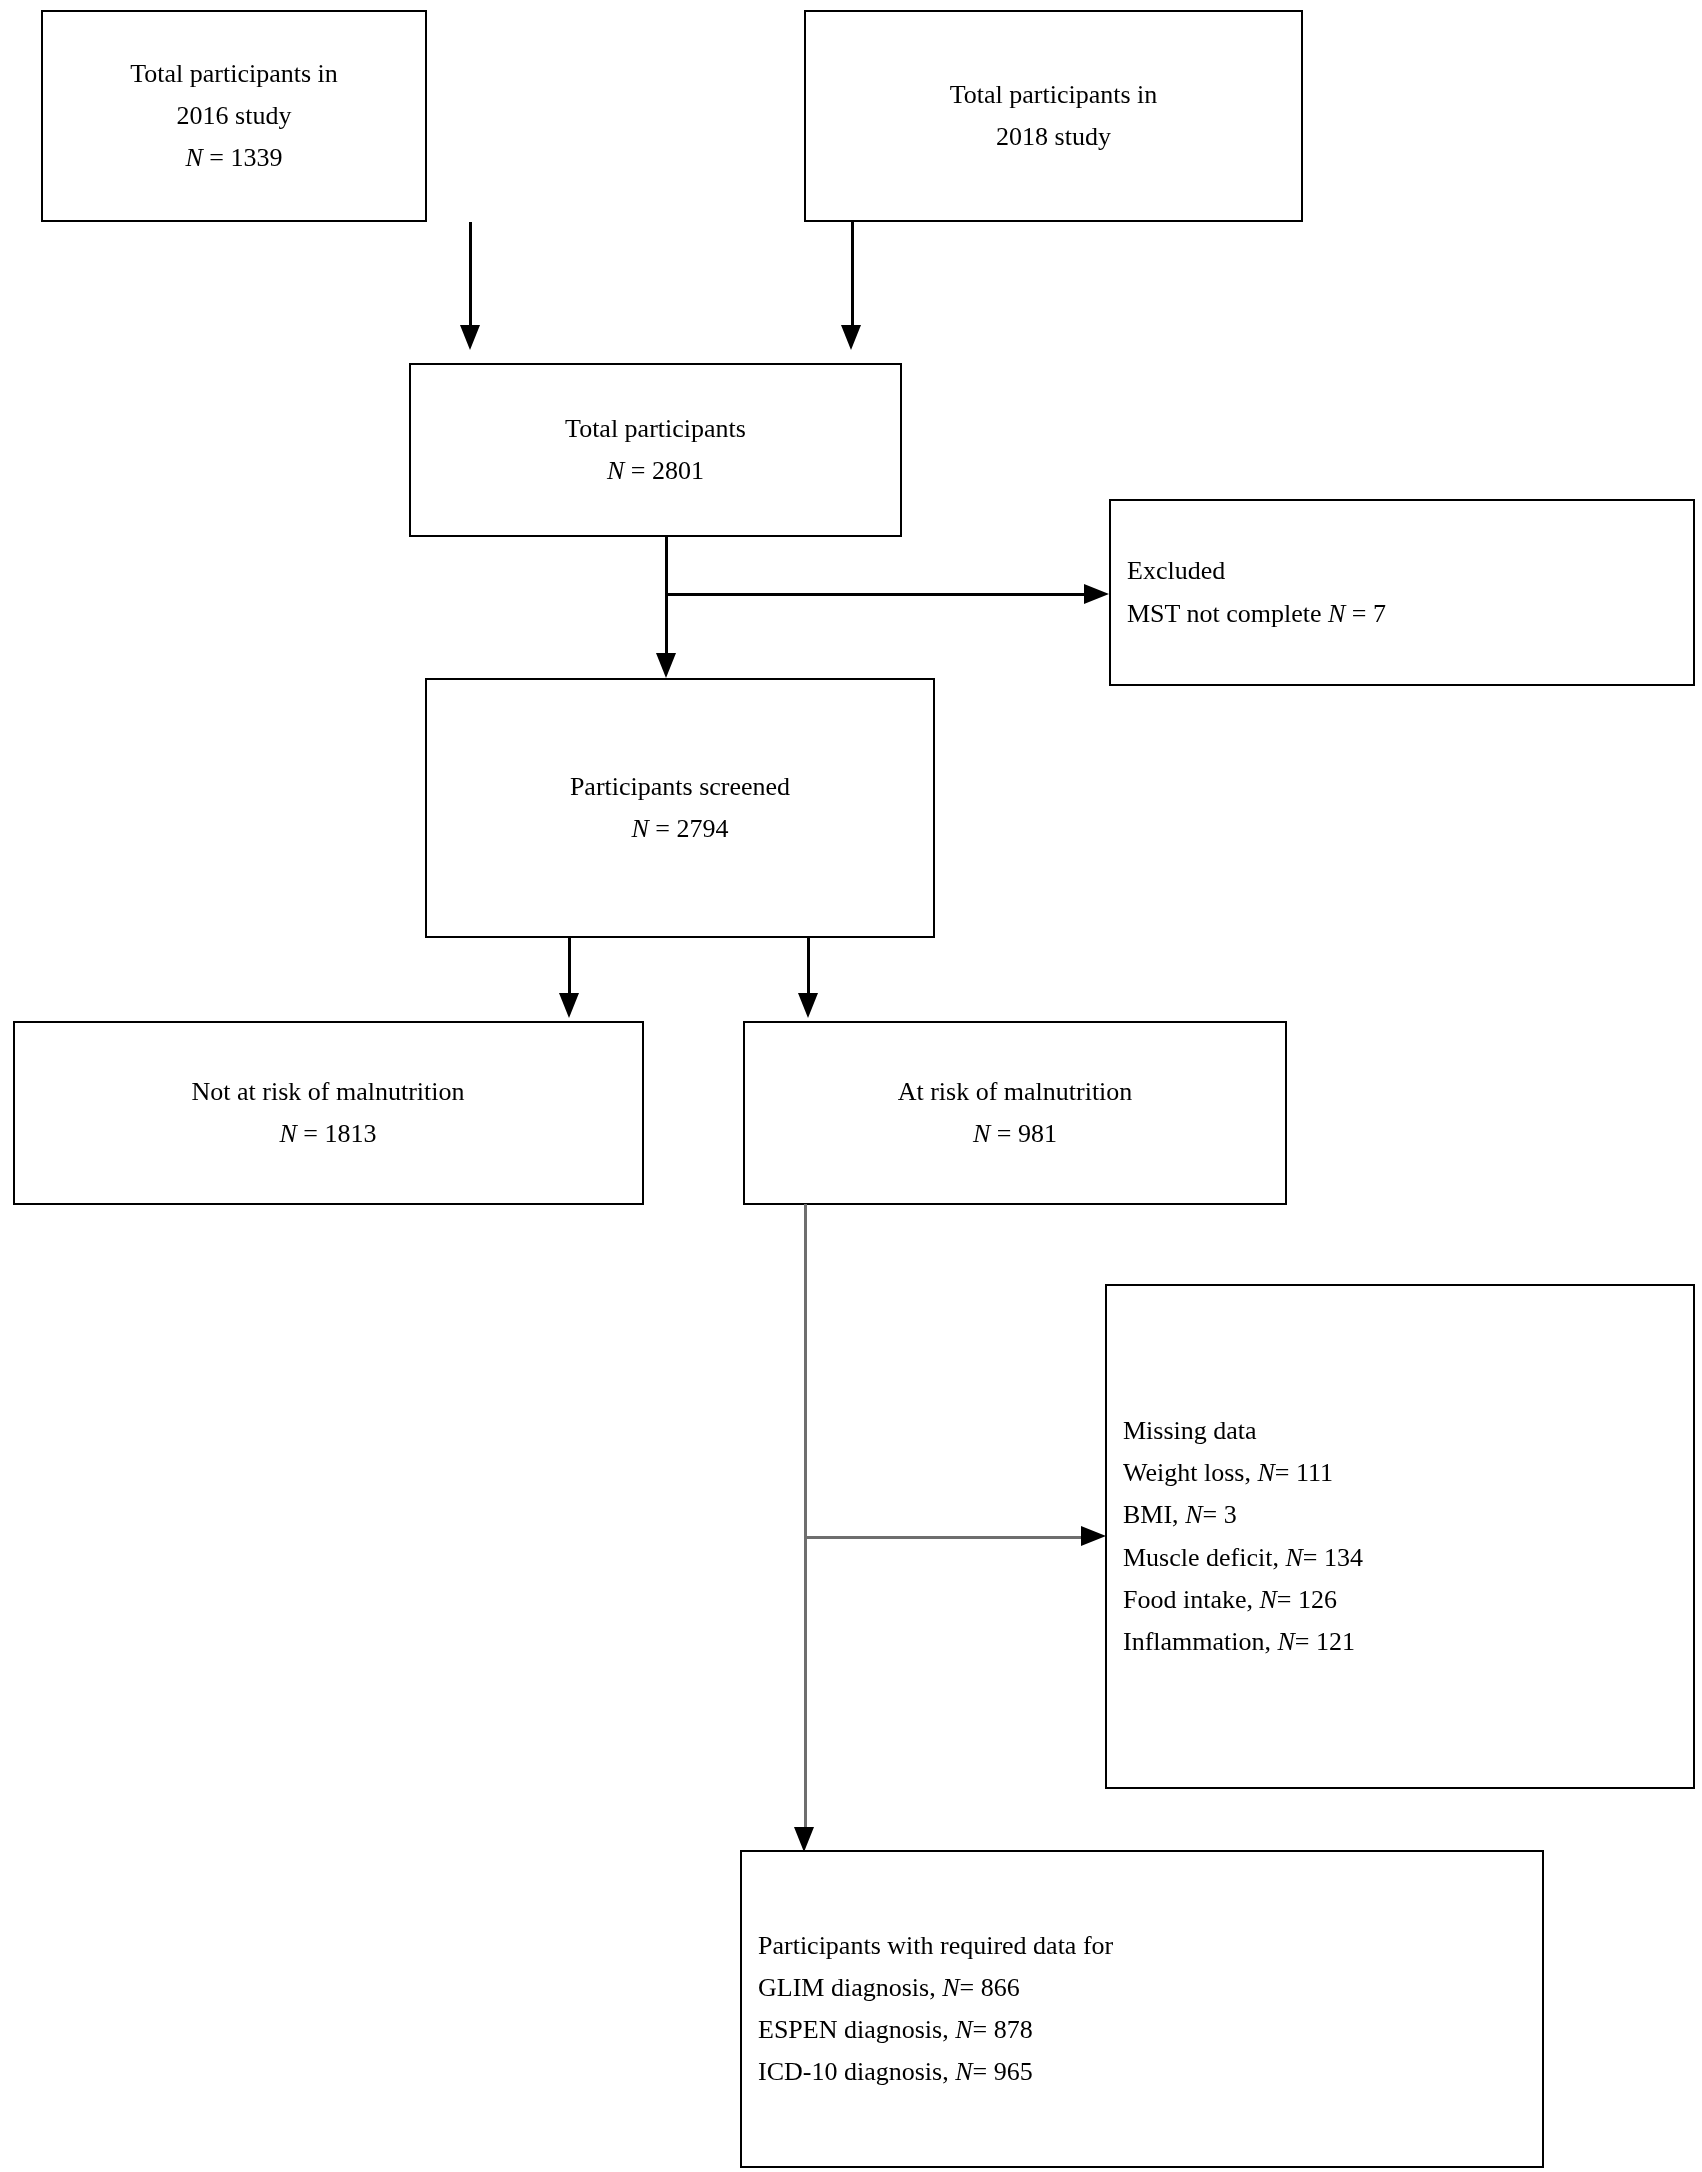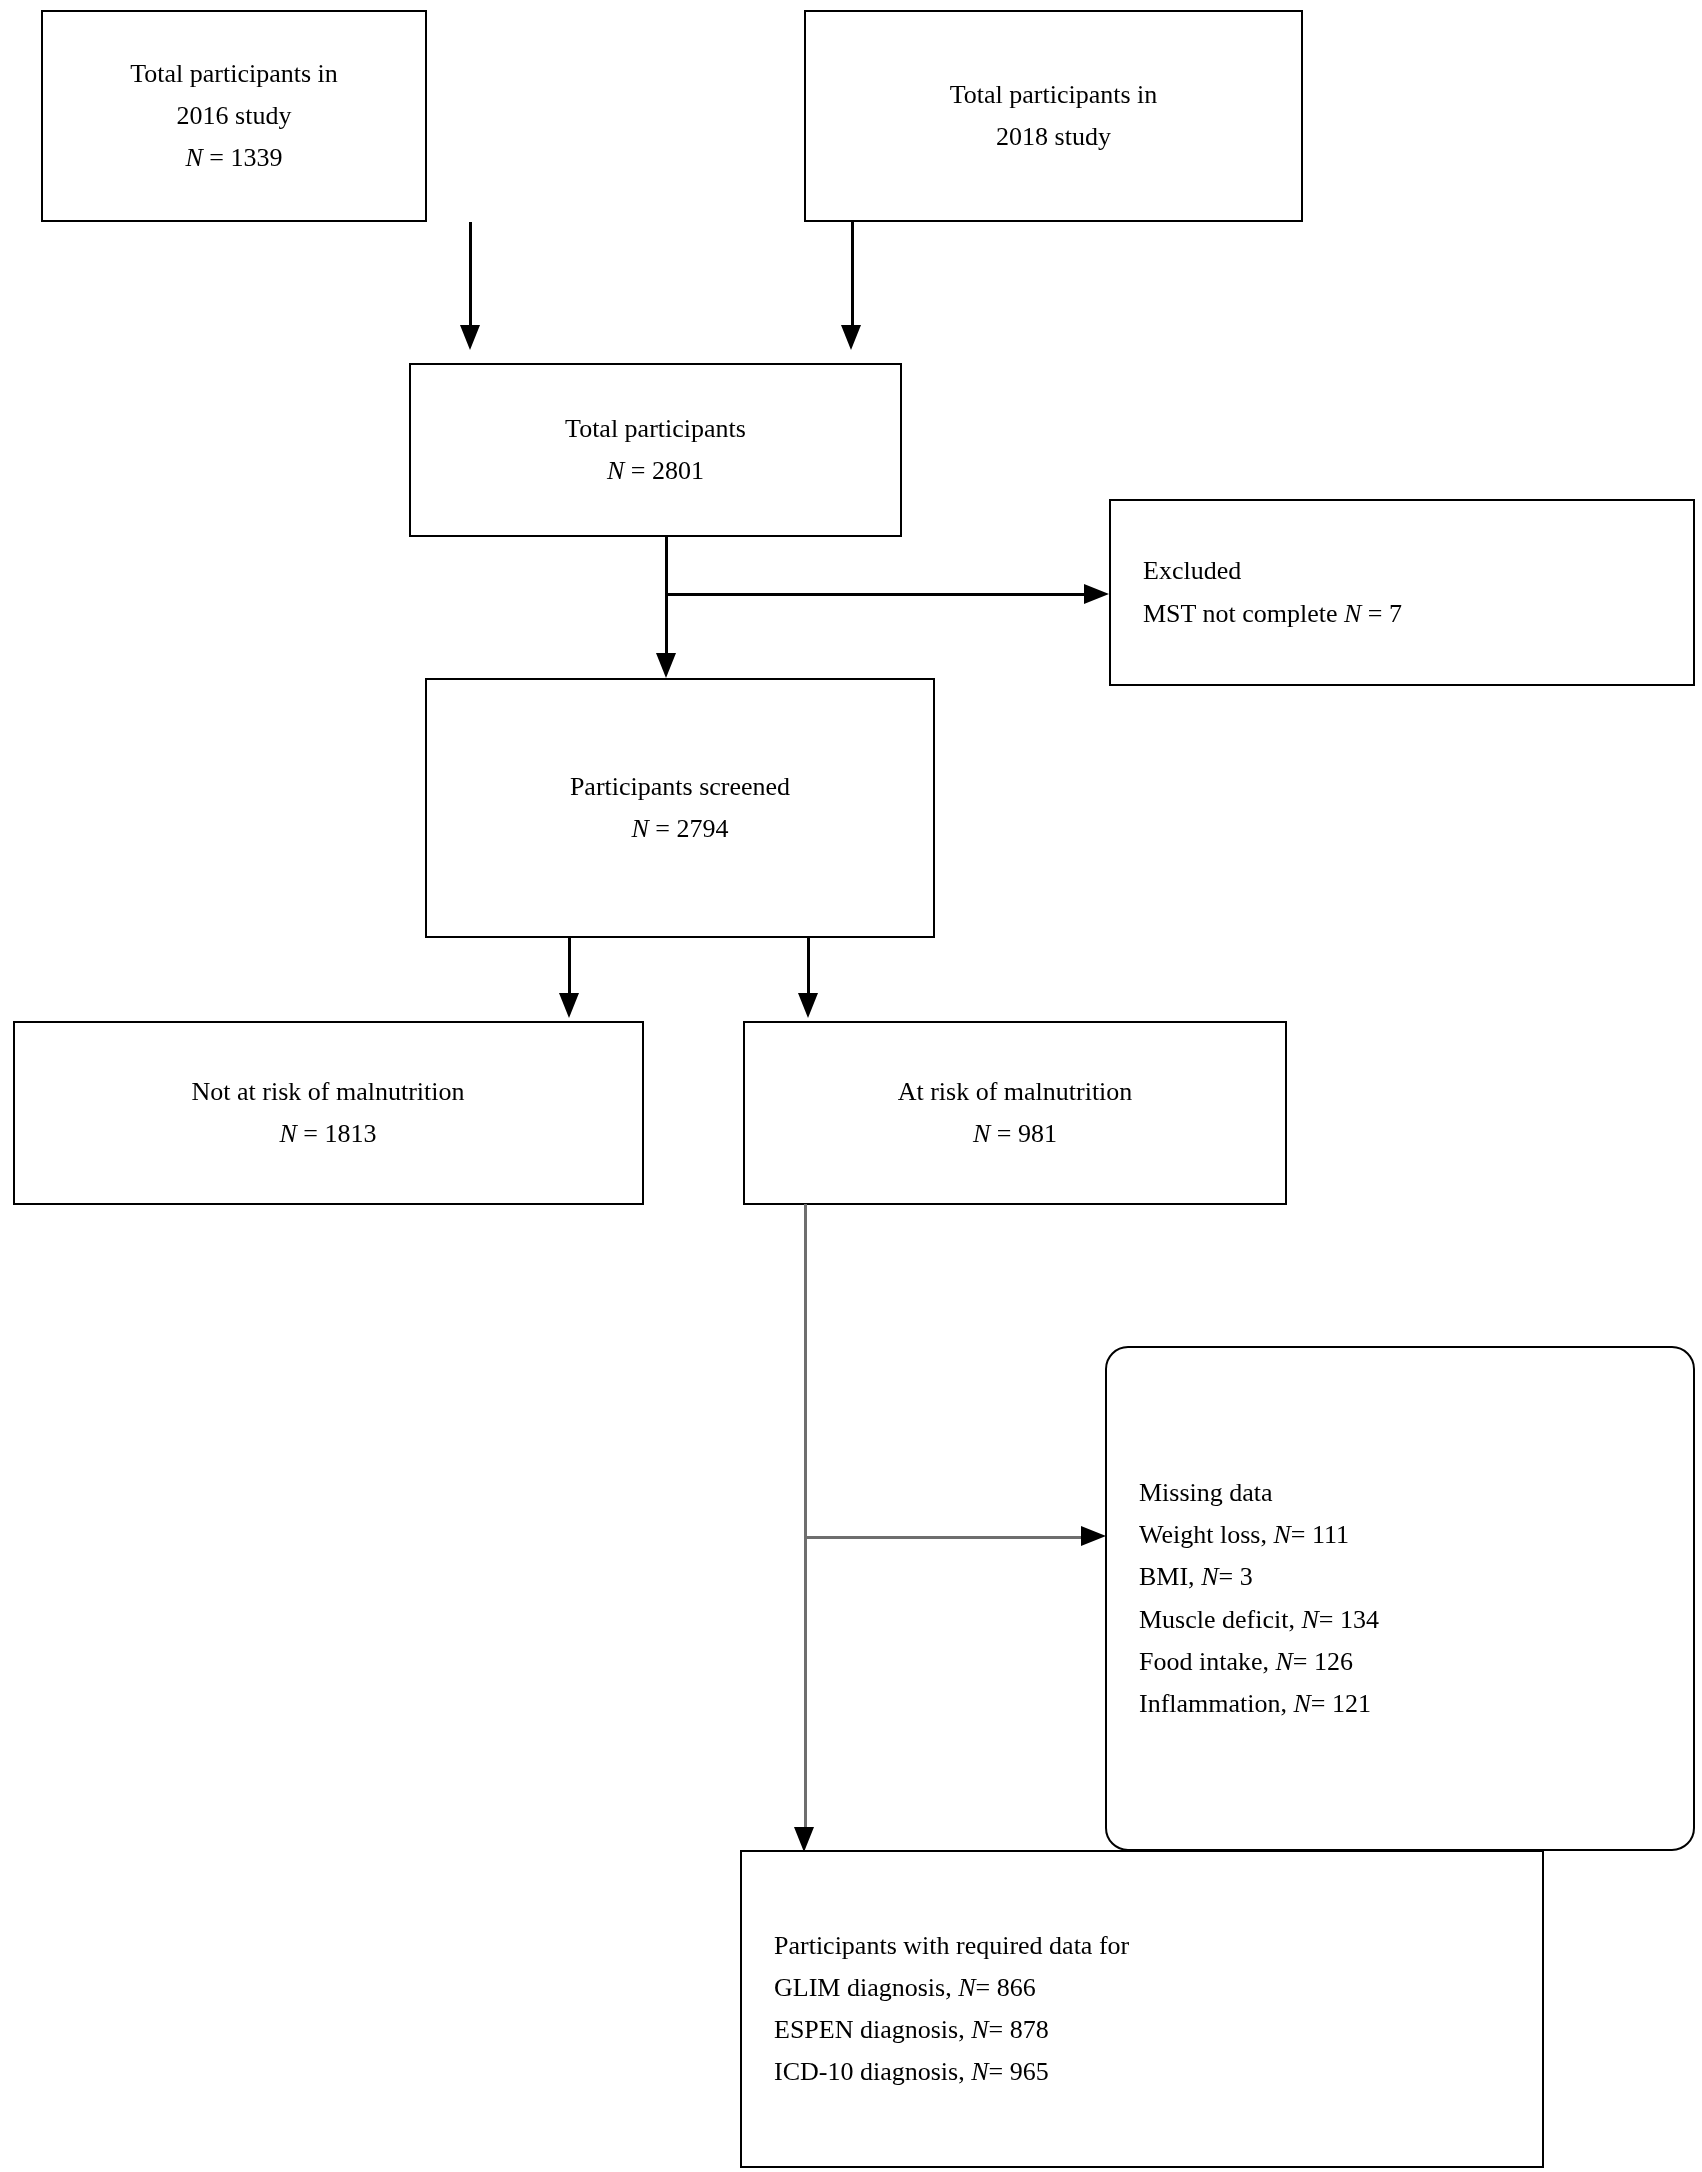--- a/index.html
+++ b/index.html
@@ -16,21 +16,21 @@
   .node{
     position:absolute;
     box-sizing:border-box;
     border:2.3px solid #000000;
     background:#ffffff;
     display:flex;
     flex-direction:column;
     justify-content:center;
   }
   .node.center{align-items:center;text-align:center;}
-  .node.left{align-items:flex-start;text-align:left;font-family:Liberation Serif, serif;}
+  .node.left{align-items:center;text-align:left;font-family:Liberation Serif, serif;}
   .node .ln{
     display:block;
     width:100%;
     font-size:26px;
     line-height:1.62;
     white-space:nowrap;
   }
   .node.left .ln{padding-left:32px;}
   .it{font-style:italic;}
   
@@ -111,21 +111,21 @@
     <span class="ln">At risk of malnutrition</span>
     <span class="ln"><span class="it">N</span> = <span>981</span></span>
   </div>
 
   <div class="vline gray" style="left:804px; top:1204px; height:635px;"></div>
   <div class="arrow-down" style="left:794px; top:1827px;"></div>
 
   <div class="hline gray" style="left:807px; top:1536px; width:284px;"></div>
   <div class="arrow-right" style="left:1081px; top:1526px;"></div>
 
-  <div class="node left" style="left:1105px; top:1346px; width:590px; height:505px;border-radius:23px;">
+  <div class="node left" style="left:1105px; top:1284px; width:590px; height:505px;">
     <span class="ln">Missing data</span>
     <span class="ln"><span>Weight loss,</span> <span class="it">N</span>= <span>111</span></span>
     <span class="ln"><span>BMI,</span> <span class="it">N</span>= <span>3</span></span>
     <span class="ln"><span>Muscle deficit,</span> <span class="it">N</span>= <span>134</span></span>
     <span class="ln"><span>Food intake,</span> <span class="it">N</span>= <span>126</span></span>
     <span class="ln"><span>Inflammation,</span> <span class="it">N</span>= <span>121</span></span>
   </div>
 
   <div class="node left" style="left:740px; top:1850px; width:804px; height:318px;">
     <span class="ln">Participants with required data for</span>

